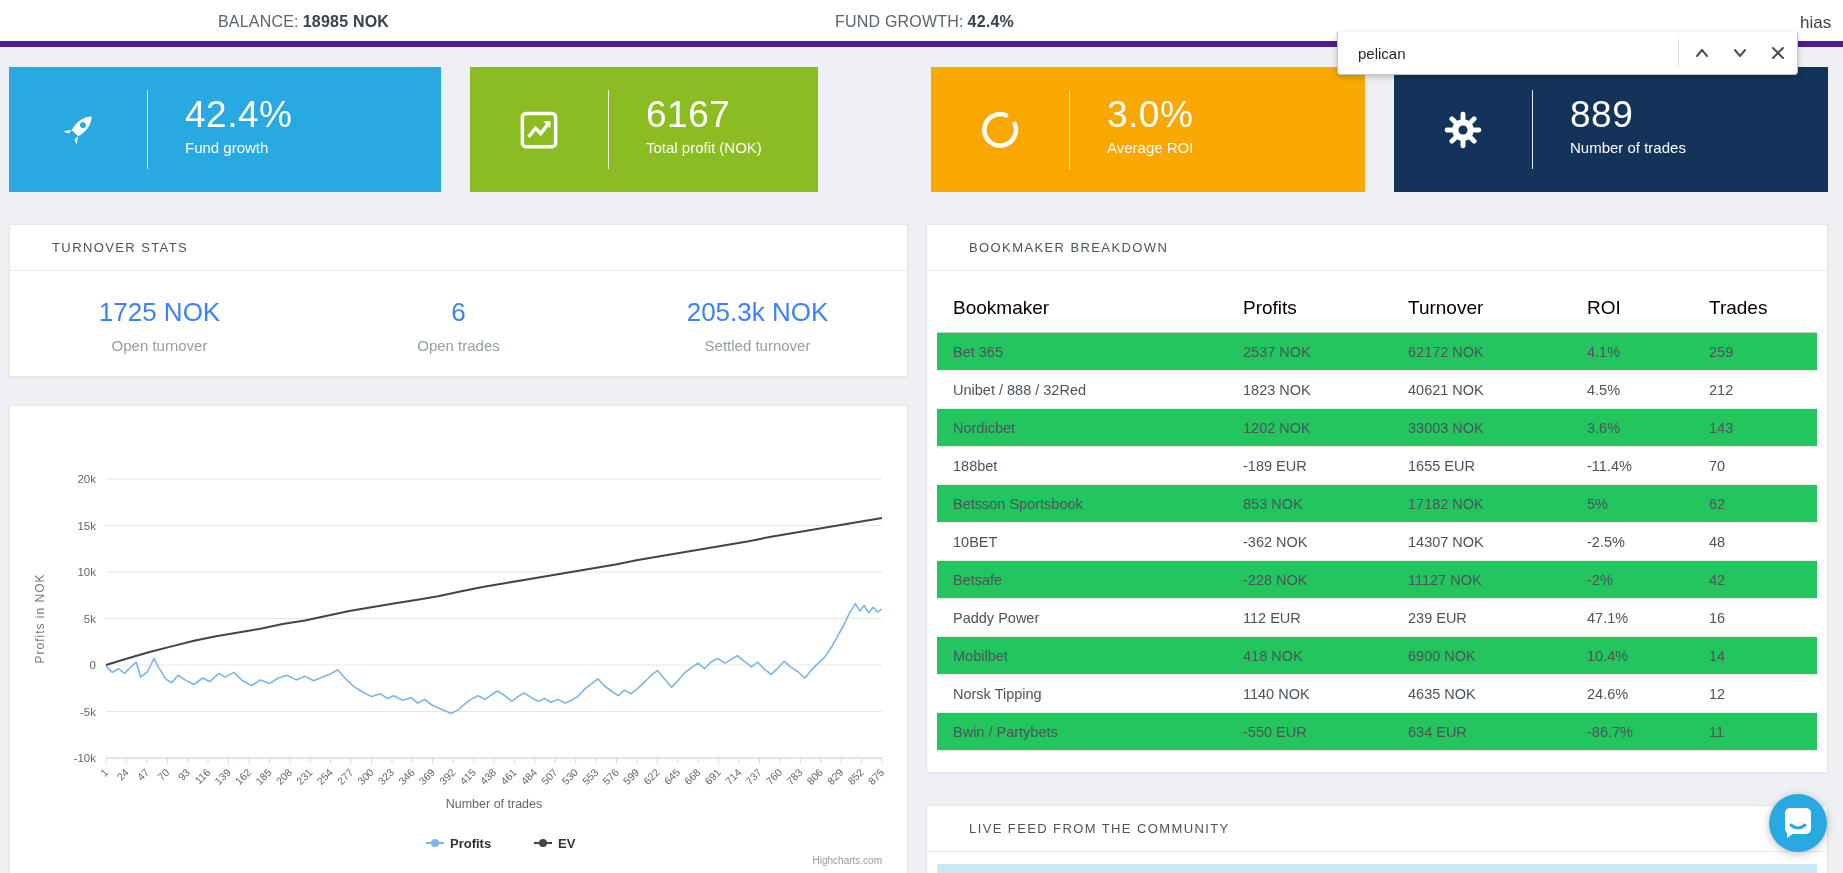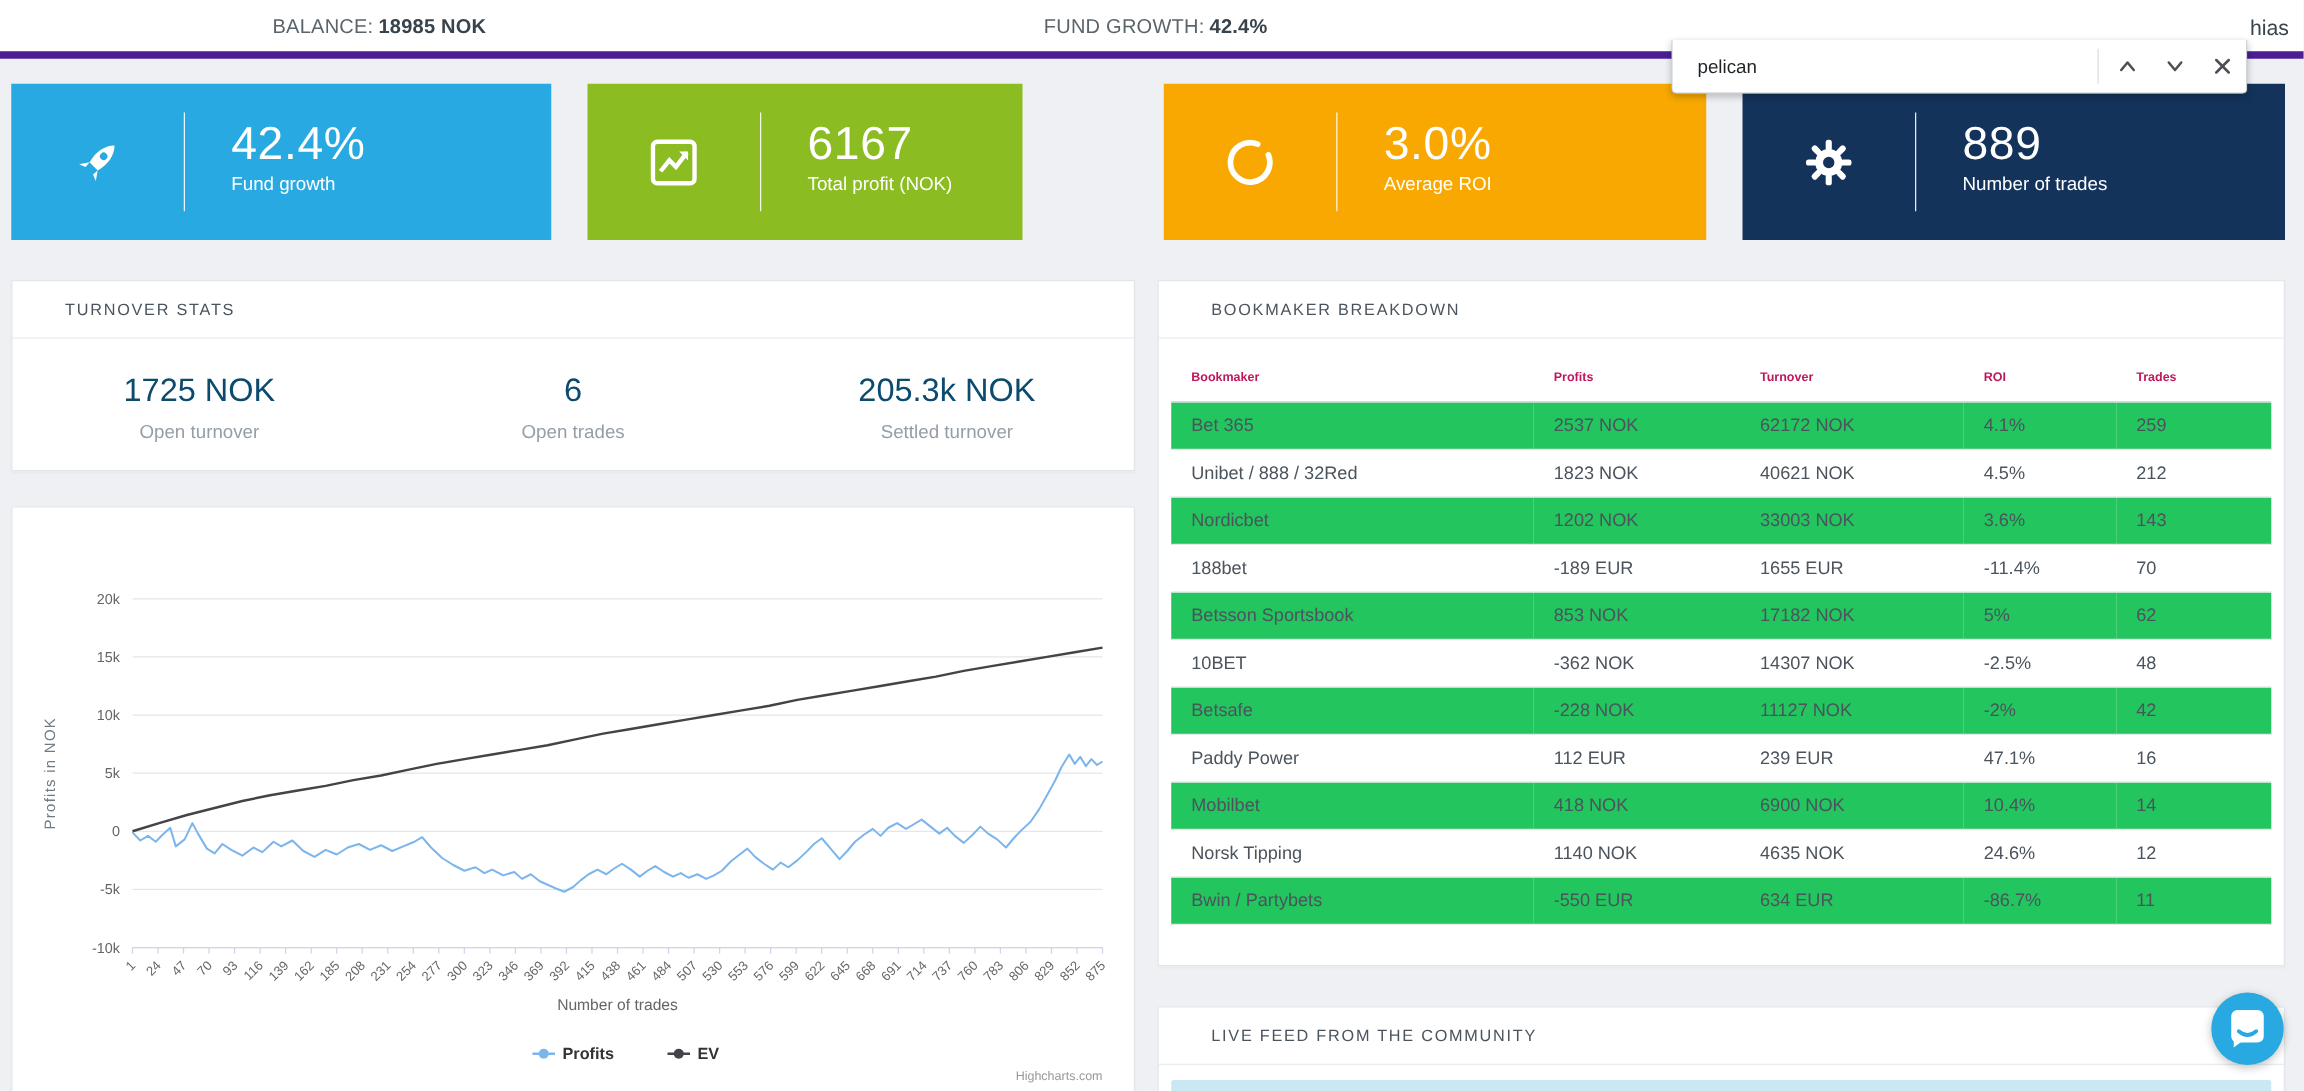--- a/index.html
+++ b/index.html
@@ -31,25 +31,25 @@
   .card .txt { position:absolute; left:176px; top:26px; }
   .card .val { font-size:37px; font-weight:400; line-height:44px; letter-spacing:.5px; }
   .card .lbl { font-size:15px; line-height:22px; }
   
   .panel { position:absolute; background:#fff; border:1px solid #e2e6ea; box-shadow:0 1px 2px rgba(30,40,50,.04); }
   .panel-title { height:46px; line-height:46px; padding:0 42px; font-size:13px; letter-spacing:1.4px;
     color:#4a545e; border-bottom:1px solid #e9ecef; font-weight:400; }
   
   .stats-row { display:flex; padding-top:26px; }
   .stat { flex:1; text-align:center; }
-  .stat .sv { font-size:26px; color:#0c4a6e; }
+  .stat .sv { font-size:26px; color:#3b82f6; }
   .stat .sl { font-size:15px; color:#959ea6; margin-top:9px; }
   
   .bm-table { width:calc(100% - 20px); margin:12px 10px 0; border-collapse:collapse; table-layout:fixed; }
-  .bm-table th { text-align:left; font-size:10px; color:#be185d; font-weight:bold;
+  .bm-table th { text-align:left; font-size:19px; color:#000000; font-weight:normal;
     padding:14px 8px 13px 16px; border-bottom:1px solid #c9ced3; }
   .bm-table td { font-size:14.5px; color:#4b545c; padding:10px 8px 10px 16px; height:38px; }
   .bm-table tbody tr { border-bottom:1px solid #e6e9ec; }
   .bm-table tbody tr.odd { background:#22c55e; }
   
   .feed-item { margin:12px 10px 0; height:40px; background:#cbe7f4; border-radius:2px; }
   
   .chart-svg { position:absolute; left:12px; top:50px; }
   
   .chat-bubble { position:absolute; left:1769px; top:794px; width:58px; height:58px; border-radius:50%;

